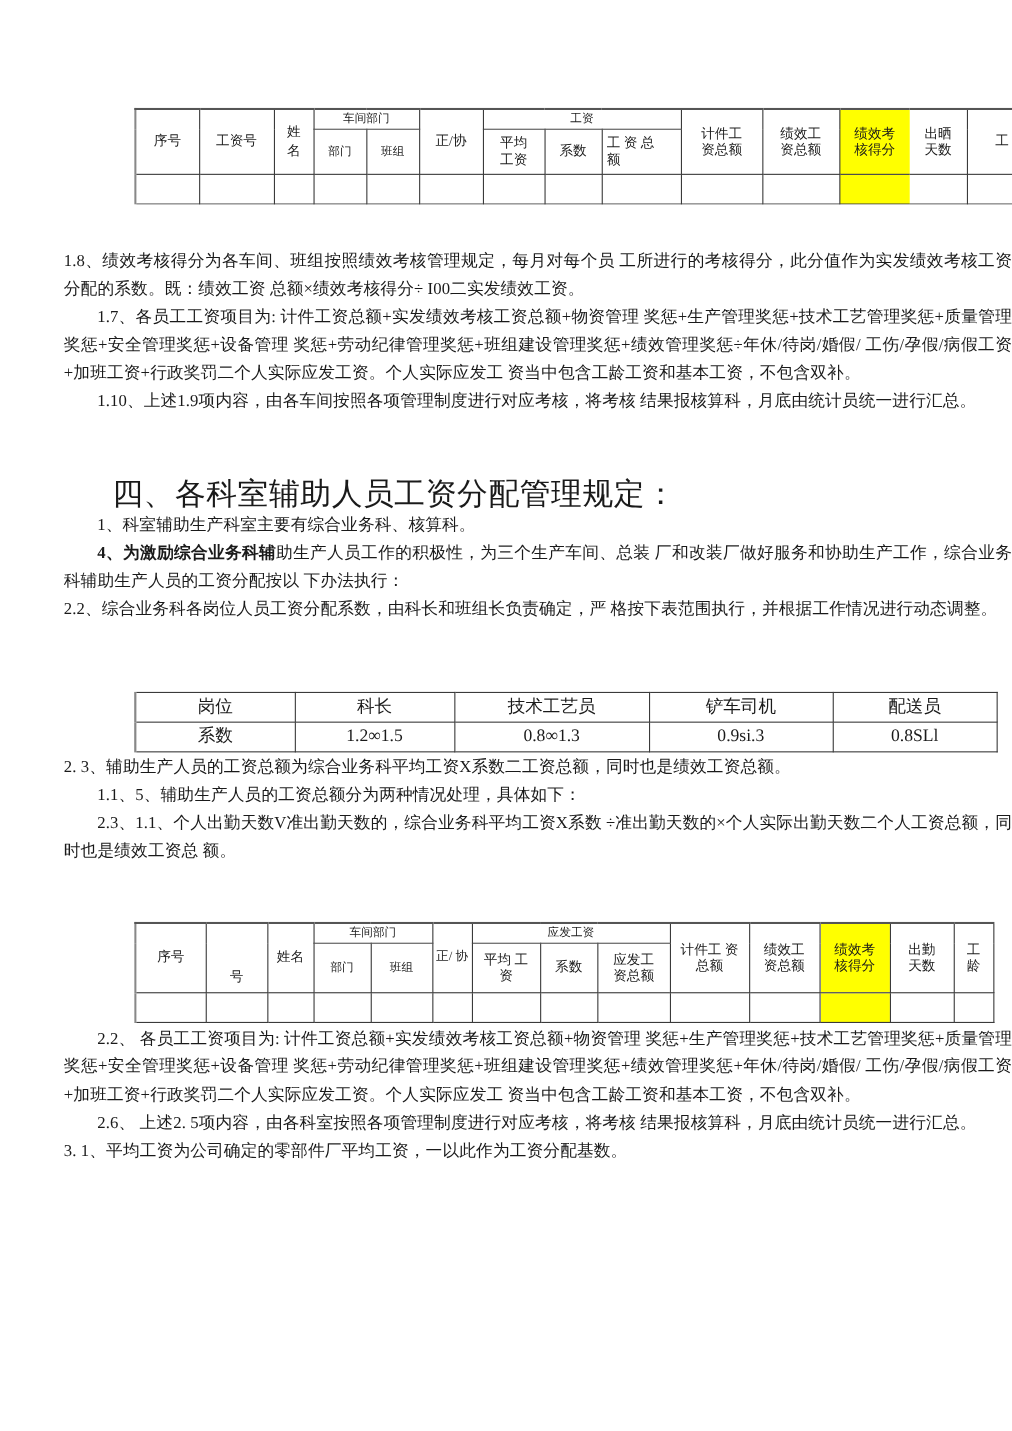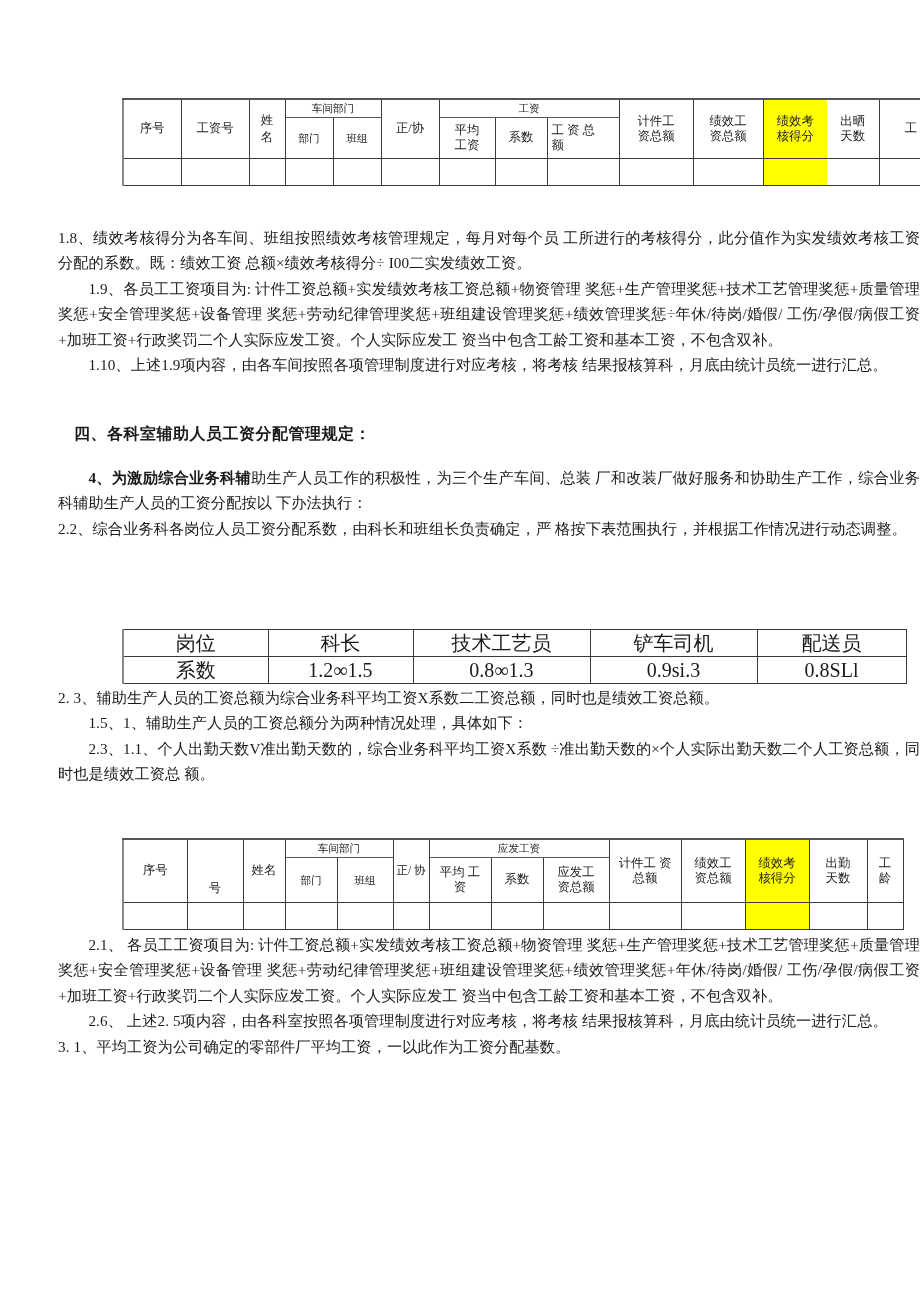--- a/index.html
+++ b/index.html
@@ -30,24 +30,24 @@
     line-height: 25.4px;
     text-align: justify;
     text-justify: inter-ideograph;
     margin: 0;
     letter-spacing: 0.1px;
   }
   .indent-2 { text-indent: 2em; }
   .indent-0 { text-indent: 0; }
 
   .heading {
-    font-size: 16px;
-    font-weight: bold;
+    font-size: 28px;
+    font-weight: normal;
     line-height: 32px;
-    margin: 0;
+    margin: 16px;
     text-indent: 1em;
     letter-spacing: 0.5px;
   }
   .bold { font-weight: bold; }
 
   .block {
     position: absolute;
     left: 58px;
     width: 862px;
   }
@@ -86,21 +86,21 @@
 
   .midtable-wrap {
     position: absolute;
     left: 122px;
     width: 783px;
   }
   table.mid { width: 783px; border-collapse: collapse; table-layout: fixed; }
   table.mid td {
     border: 1px solid #3a3a3a;
     text-align: center;
-    font-size: 20px;
+    font-size: 16px;
     line-height: 26px;
     height: 26px;
     padding: 0;
   }
   table.mid td.first { border-left: 2px solid #888; }
 
   .spacer-row td { height: 26px; }
 </style>
 </head>
 <body>
@@ -203,29 +203,30 @@
         <td class="yellow" style="border-right:none;"></td>
             <td style="border-left:none;"></td>
             <td></td>
       </tr>
     </tbody>
       </table>
   </div>
 
   <div class="block" style="top:206px;margin-top:19px;">
     <p class="para indent-0">1.8、绩效考核得分为各车间、班组按照绩效考核管理规定，每月对每个员 工所进行的考核得分，此分值作为实发绩效考核工资分配的系数。既：绩效工资 总额×绩效考核得分÷ I00二实发绩效工资。</p>
-    <p class="para indent-2">1.9、各员工工资项目为: 计件工资总额+实发绩效考核工资总额+物资管理 奖惩+生产管理奖惩+技术工艺管理奖惩+质量管理奖惩+安全管理奖惩+设备管理 奖惩+劳动纪律管理奖惩+班组建设管理奖惩+绩效管理奖惩÷年休/待岗/婚假/ 工伤/孕假/病假工资+加班工资+行政奖罚二个人实际应发工资。个人实际应发工 资当中包含工龄工资和基本工资，不包含双补。</p>
+    <p class="para indent-2">1.7、各员工工资项目为: 计件工资总额+实发绩效考核工资总额+物资管理 奖惩+生产管理奖惩+技术工艺管理奖惩+质量管理奖惩+安全管理奖惩+设备管理 奖惩+劳动纪律管理奖惩+班组建设管理奖惩+绩效管理奖惩÷年休/待岗/婚假/ 工伤/孕假/病假工资+加班工资+行政奖罚二个人实际应发工资。个人实际应发工 资当中包含工龄工资和基本工资，不包含双补。</p>
     <p class="para indent-2">1.10、上述1.9项内容，由各车间按照各项管理制度进行对应考核，将考核 结果报核算科，月底由统计员统一进行汇总。</p>
   </div>
 
   <div class="block" style="top:418px;">
     <p class="heading">四、各科室辅助人员工资分配管理规定：</p>
   </div>
 
   <div class="block" style="top:465px;">
+    <p class="para indent-2">1、科室辅助生产科室主要有综合业务科、核算科。</p>
     <p class="para indent-2"><span class="bold">4、为激励综合业务科辅</span><span>助生产人员工作的积极性，为三个生产车间、总装 厂和改装厂做好服务和协助生产工作，综合业务科辅助生产人员的工资分配按以 下办法执行：</span></p>
     <p class="para indent-0">2.2、综合业务科各岗位人员工资分配系数，由科长和班组长负责确定，严 格按下表范围执行，并根据工作情况进行动态调整。</p>
   </div>
 
   <div class="midtable-wrap" style="top:629px;">
     <table class="mid">
       <colgroup>
           <col style="width:145px">
           <col style="width:145px">
           <col style="width:177px">
@@ -246,21 +247,21 @@
         <td>0.8∞1.3</td>
         <td>0.9si.3</td>
         <td>0.8SLl</td>
       </tr>
     </tbody>
       </table>
   </div>
 
   <div class="block" style="top:685px;">
     <p class="para indent-0">2. 3、辅助生产人员的工资总额为综合业务科平均工资X系数二工资总额，同时也是绩效工资总额。</p>
-    <p class="para indent-2">1.5、1、辅助生产人员的工资总额分为两种情况处理，具体如下：</p>
+    <p class="para indent-2">1.1、5、辅助生产人员的工资总额分为两种情况处理，具体如下：</p>
     <p class="para indent-2">2.3、1.1、个人出勤天数V准出勤天数的，综合业务科平均工资X系数 ÷准出勤天数的×个人实际出勤天数二个人工资总额，同时也是绩效工资总 额。</p>
   </div>
 
   <div class="bigtable-wrap" style="top:838px;">
     <table class="doc" style="width:820px;">
       <colgroup>
         <col style="width:64px">
           <col style="width:56px">
           <col style="width:42px">
         <col style="width:52px">
@@ -352,18 +353,18 @@
             <td></td>
         <td class="yellow"></td>
             <td></td>
             <td></td>
       </tr>
     </tbody>
       </table>
   </div>
 
   <div class="block" style="top:932px;">
-    <p class="para indent-2">2.1、 各员工工资项目为: 计件工资总额+实发绩效考核工资总额+物资管理 奖惩+生产管理奖惩+技术工艺管理奖惩+质量管理奖惩+安全管理奖惩+设备管理 奖惩+劳动纪律管理奖惩+班组建设管理奖惩+绩效管理奖惩+年休/待岗/婚假/ 工伤/孕假/病假工资+加班工资+行政奖罚二个人实际应发工资。个人实际应发工 资当中包含工龄工资和基本工资，不包含双补。</p>
+    <p class="para indent-2">2.2、 各员工工资项目为: 计件工资总额+实发绩效考核工资总额+物资管理 奖惩+生产管理奖惩+技术工艺管理奖惩+质量管理奖惩+安全管理奖惩+设备管理 奖惩+劳动纪律管理奖惩+班组建设管理奖惩+绩效管理奖惩+年休/待岗/婚假/ 工伤/孕假/病假工资+加班工资+行政奖罚二个人实际应发工资。个人实际应发工 资当中包含工龄工资和基本工资，不包含双补。</p>
     <p class="para indent-2">2.6、 上述2. 5项内容，由各科室按照各项管理制度进行对应考核，将考核 结果报核算科，月底由统计员统一进行汇总。</p>
     <p class="para indent-0">3. 1、平均工资为公司确定的零部件厂平均工资，一以此作为工资分配基数。</p>
   </div>
 
 </div>
 
 </body></html>

